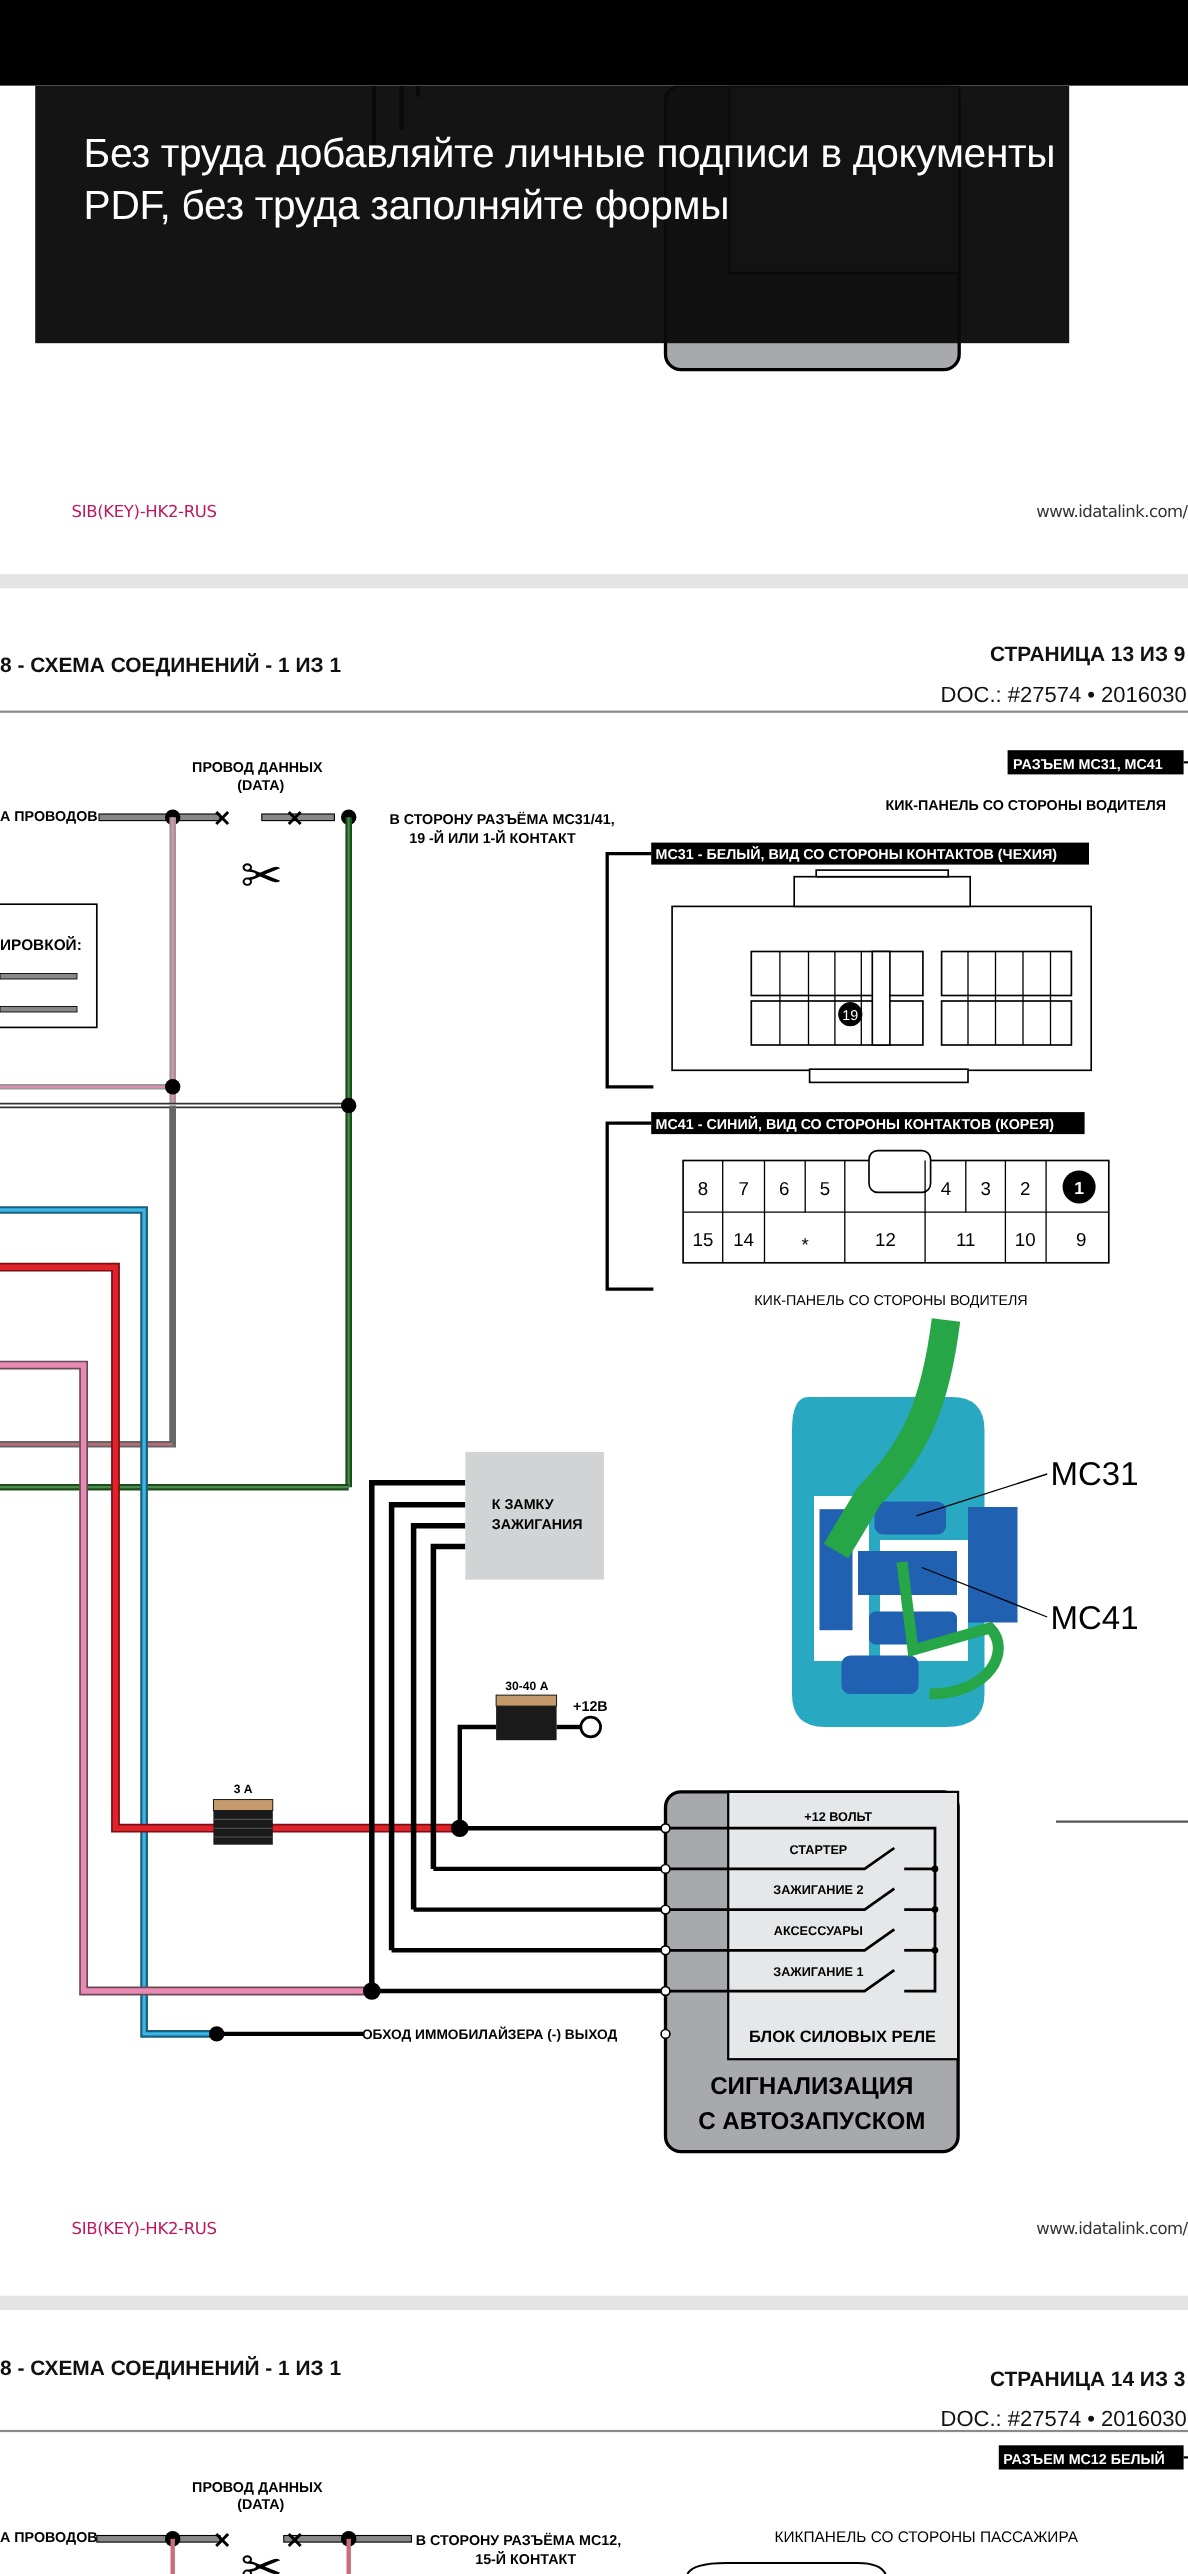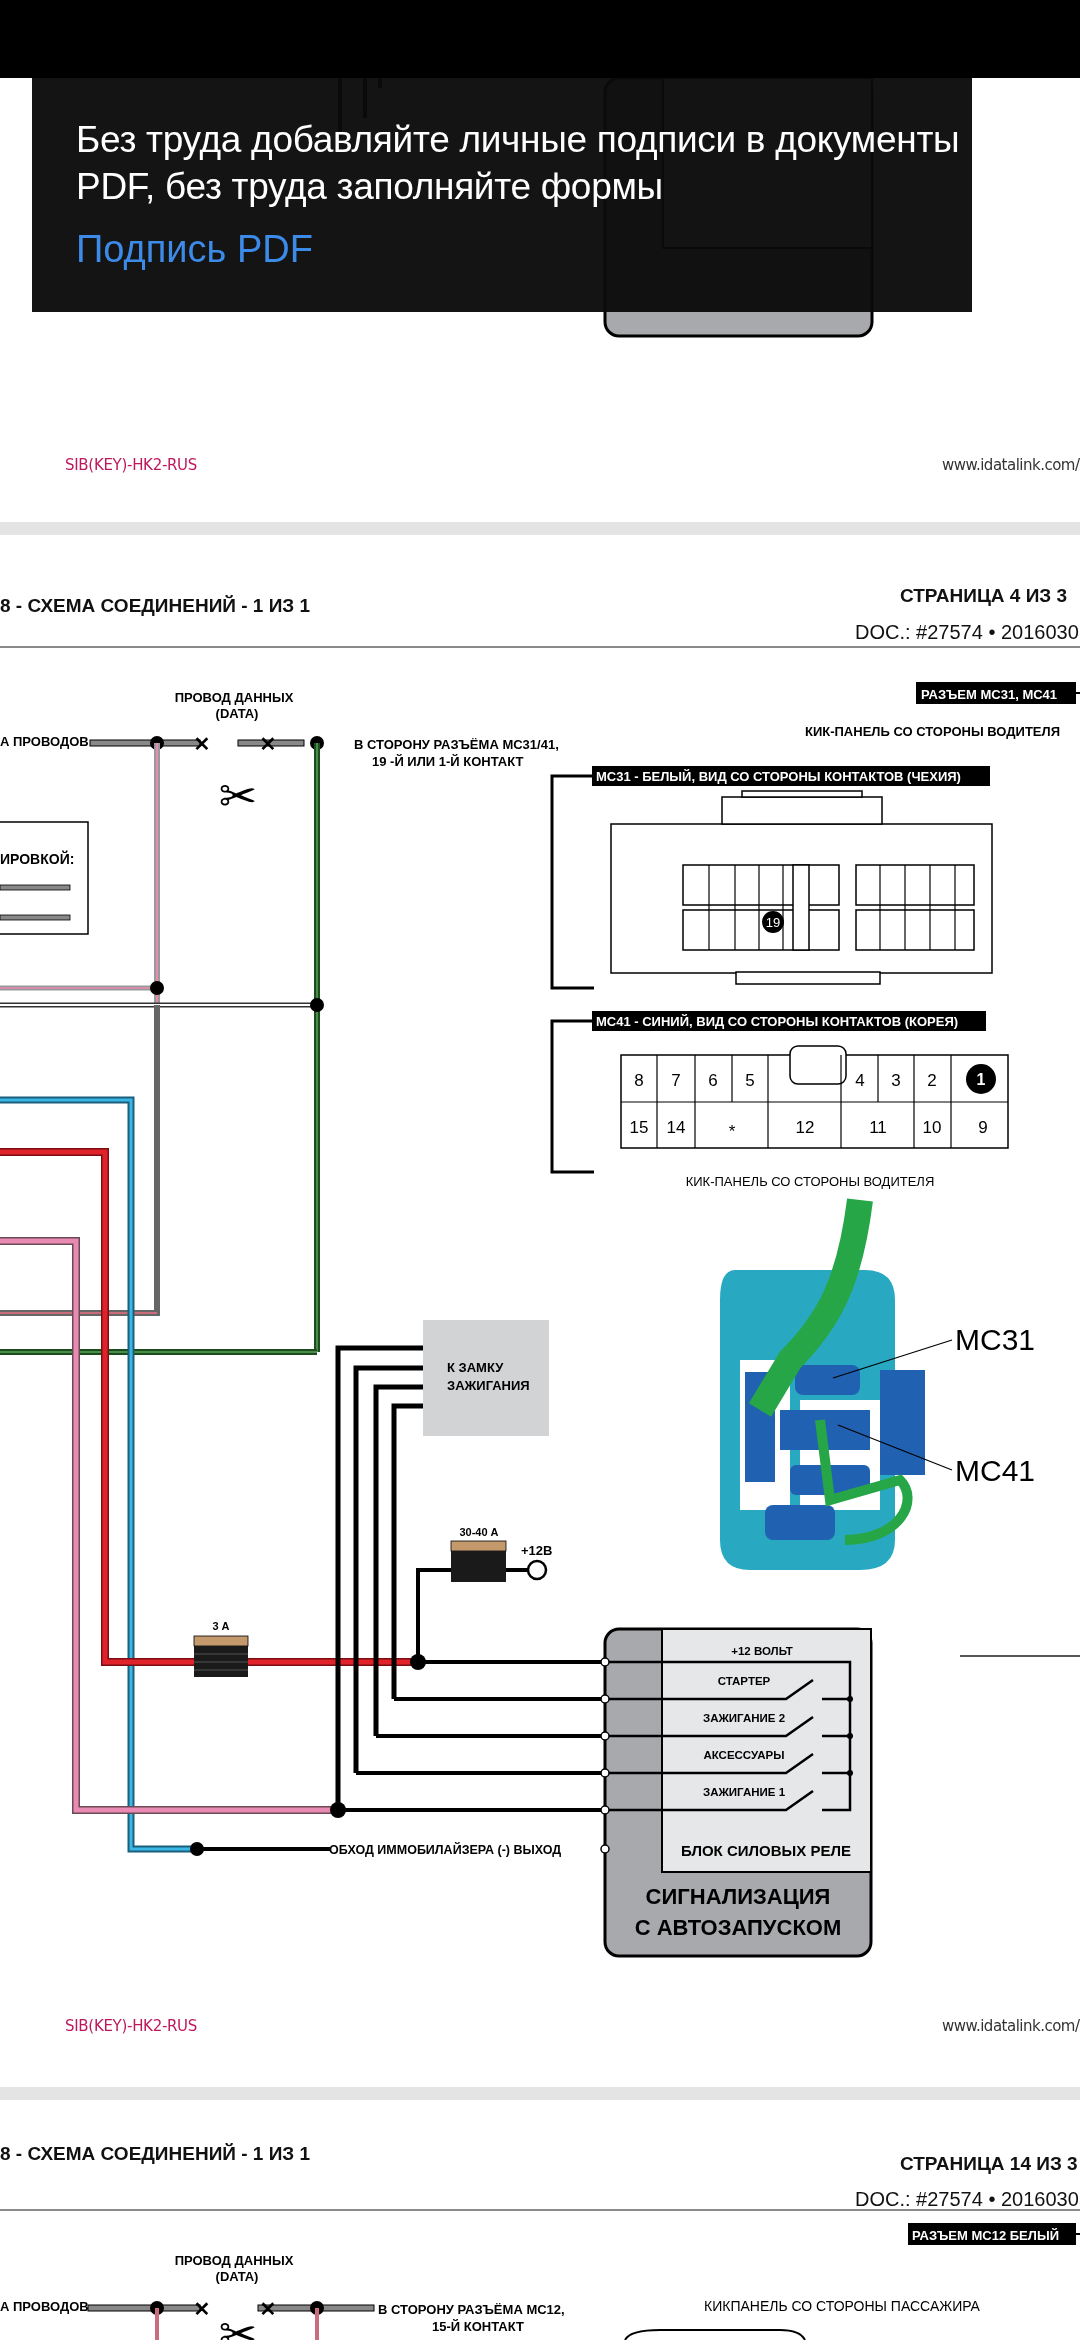--- a/index.html
+++ b/index.html
@@ -35,34 +35,33 @@
     </g>
     <rect x="605" y="0" width="267" height="258" rx="14" fill="#a7a9ac" stroke="#000" stroke-width="3"></rect>
     <rect x="663" y="0" width="209" height="170" fill="#e6e7e8" stroke="#000" stroke-width="2"></rect>
   </svg>
   <div class="foot-left" style="top:378px;">SIB(KEY)-HK2-RUS</div>
   <div class="foot-right" style="top:378px;">www.idatalink.com/r</div>
 </div>
 
 <div class="promo">
   <div class="promo-text">Без труда добавляйте личные подписи в документы PDF, без труда заполняйте формы</div>
-  <a class="promo-link">Подпись PDF</a>
   <div class="promo-close">
     <svg width="60" height="60">
       <line x1="12" y1="12" x2="48" y2="48" stroke="#fff" stroke-width="4"></line>
       <line x1="48" y1="12" x2="12" y2="48" stroke="#fff" stroke-width="4"></line>
     </svg>
   </div>
 </div>
 
 <div class="page-sep" style="top:522px;"></div>
 
 <div class="page" style="top:535px;height:1550px;">
   <div class="page-title" style="top:60px;text-align:center;">8 - СХЕМА СОЕДИНЕНИЙ - 1 ИЗ 1</div>
-  <div class="page-num" style="top:50px;">СТРАНИЦА 4 ИЗ 3</div>
+  <div class="page-num" style="top:50px;">СТРАНИЦА 13 ИЗ 9</div>
   <div class="page-doc" style="top:74px;">DOC.: #27574 • 2016030</div>
   <div class="hr" style="top:111px;"></div>
 
   <svg class="diag" width="1080" height="1550" viewBox="0 535 1080 1550">
 
     <text x="234" y="702" font-size="13" font-weight="bold" text-anchor="middle">ПРОВОД ДАННЫХ</text>
     <text x="237" y="718" font-size="13" font-weight="bold" text-anchor="middle">(DATA)</text>
     <text x="0" y="746" font-size="13" font-weight="bold">А ПРОВОДОВ</text>
     <rect x="90" y="740" width="110" height="6" fill="#888" stroke="#000" stroke-width="1"></rect>
     <rect x="238" y="740" width="66" height="6" fill="#888" stroke="#000" stroke-width="1"></rect>

